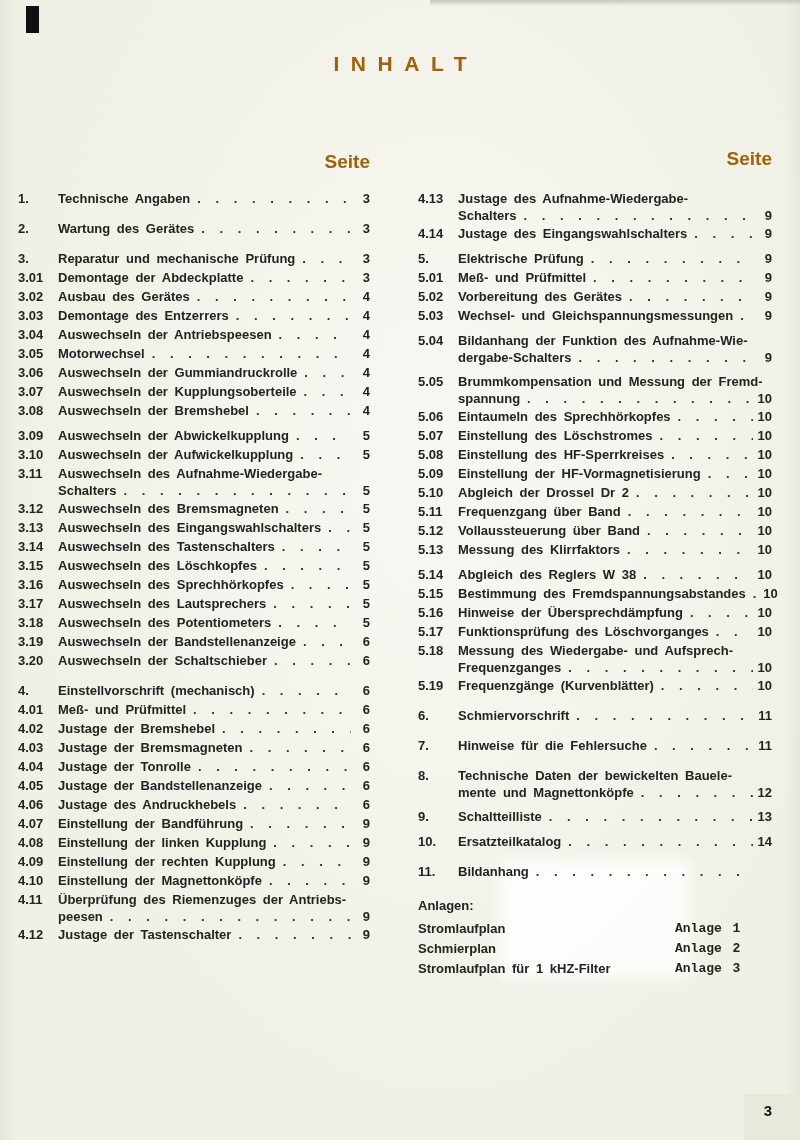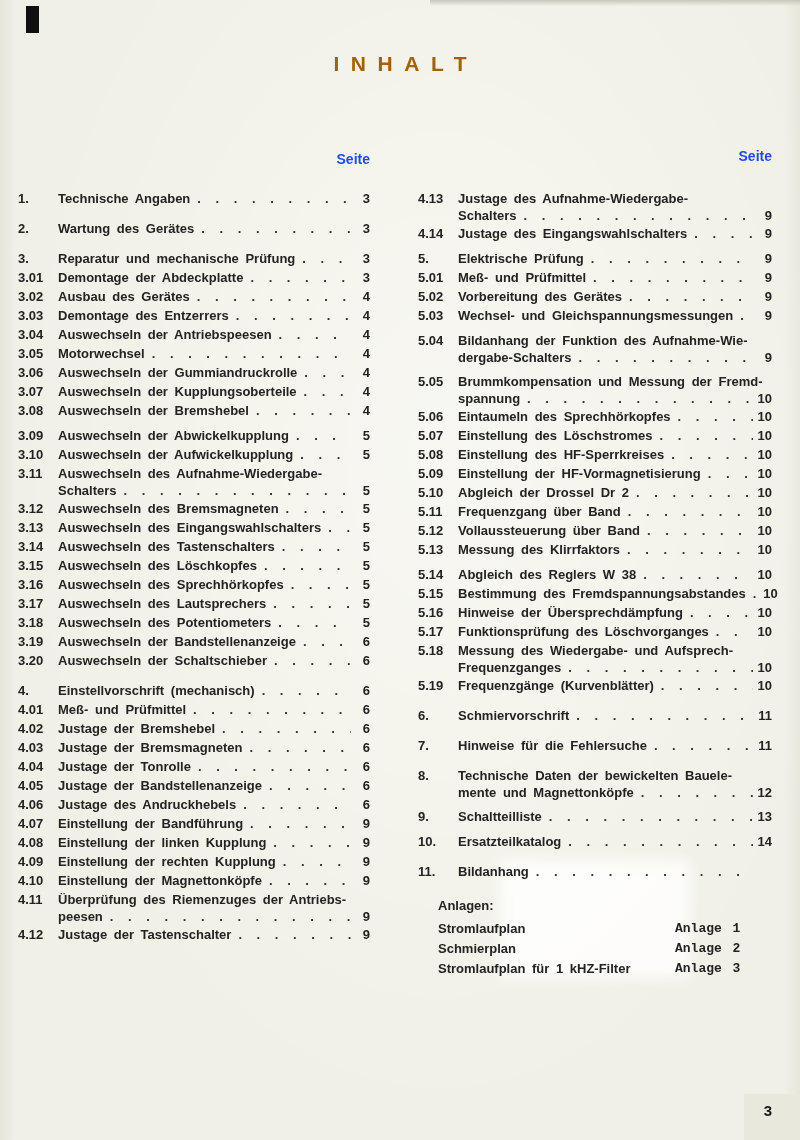--- a/index.html
+++ b/index.html
@@ -17,41 +17,41 @@
     background:linear-gradient(to bottom, #c7c7ba, rgba(199,199,186,0)); }
   .scan-mark { position:absolute; left:26px; top:6px; width:13px; height:27px; background:#101010; }
   .light-patch { position:absolute; left:500px; top:860px; width:190px; height:118px;
     background:rgba(255,255,255,0.8); filter:blur(7px); }
   .light-patch2 { position:absolute; left:744px; top:1094px; width:56px; height:46px;
     background:#e9e8dc; }
 
   .doc-title { position:absolute; top:52px; left:0; width:100%; text-align:center;
     font-size:21px; letter-spacing:0.55em; text-indent:0.55em; color:#a16207; }
 
-  .seite { position:absolute; font-size:14px; color:#1d4ed8; }
+  .seite { position:absolute; font-size:19px; color:#a16207; }
   .seite.left  { left:18px;  width:352px; text-align:right; top:151px; }
   .seite.right { left:418px; width:354px; text-align:right; top:148px; }
 
   .toc-col { position:absolute; top:189px; font-size:13px; line-height:19px; word-spacing:3px; }
   .toc-col.left  { left:18px;  width:352px; }
   .toc-col.right { left:418px; width:354px; }
 
   .row { display:flex; }
   .row.gap-lg { margin-top:11px; }
   .row.gap-sm { margin-top:6px; }
   .num { flex:none; width:40px; }
   .body { flex:1; min-width:0; }
   .line { display:flex; align-items:baseline; }
   .line.l2 { line-height:16px;align-items:center; }
   .t { white-space:nowrap; }
   .dots { flex:1; min-width:6px; overflow:hidden; white-space:nowrap;
     letter-spacing:4px; margin:0 2px 0 7px; color:#2f2f2f; }
   .pg { flex:none; min-width:17px; text-align:right; }
 
-  .annex { margin-top:15px;margin-left:20px; }
+  .annex { margin-top:15px; }
   .annex-heading { line-height:20px; margin-bottom:3px; }
   .annex-item { display:flex; line-height:20px; }
   .annex-label { flex:1; white-space:nowrap; }
   .annex-ref { flex:none; width:97px; text-align:left;font-family:Liberation Mono, monospace; }
 
   .folio { position:absolute; left:748px; top:1102px; width:40px; text-align:center;
     font-size:15px; color:#161616; }
 </style>
 </head>
 <body>

